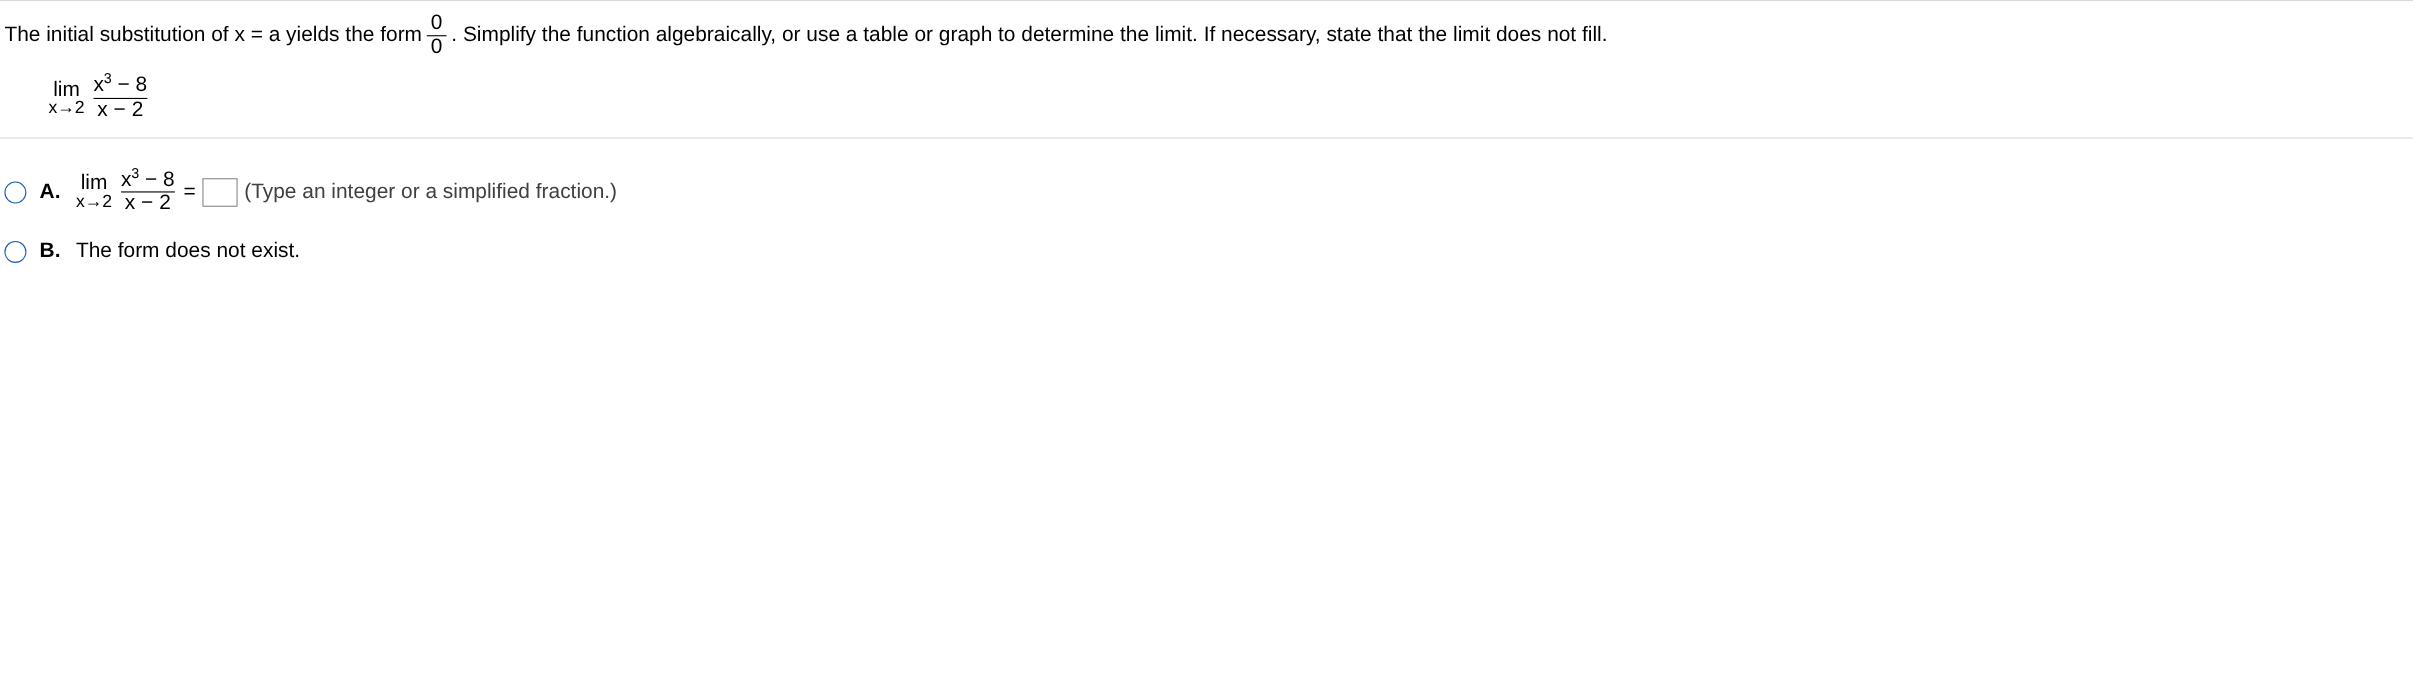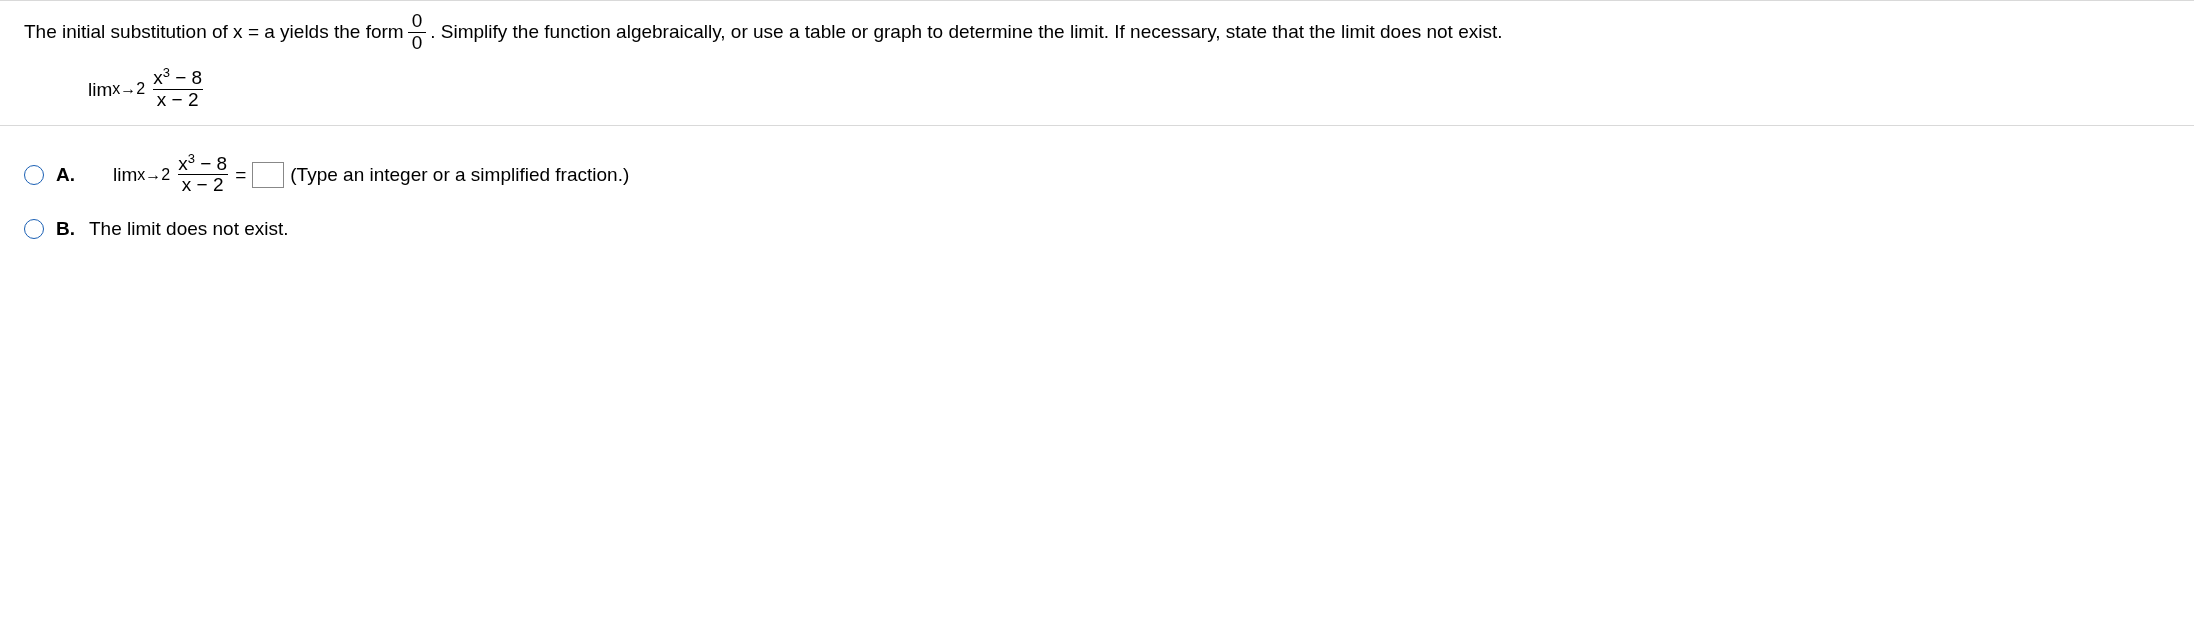--- a/index.html
+++ b/index.html
@@ -4,21 +4,21 @@
 <style>
   body {
     font-family: Arial, Helvetica, sans-serif;
     font-size: 19px;
     color: #000;
     margin: 0;
     padding: 0;
     background: #fff;
   }
   .section {
-    padding: 10px 14px 14px 24px;
+    padding: 10px 14px 14px 4px;
     border-top: 1px solid #d9d9d9;
   }
   .section.first {
     border-top: 1px solid #d9d9d9;
   }
   .instruction-line {
     display: flex;
     align-items: center;
     flex-wrap: nowrap;
     white-space: nowrap;
@@ -37,23 +37,23 @@
   .frac .den {
     border-top: 1.3px solid #000;
     padding: 0 4px;
   }
   .limit-block {
     display: inline-flex;
     align-items: center;
   }
   .lim-stack {
     display: inline-flex;
+    flex-direction: column;
     align-items: center;
     line-height: 1.0;
-    margin-left: 24px;
   }
   .lim-stack .top {
     font-size: 19px;
   }
   .lim-stack .bot {
     font-size: 16px;
     text-align: center;
   }
   .sup {
     font-size: 13px;
@@ -92,34 +92,34 @@
     display: inline-block;
     width: 30px;
     height: 24px;
     border: 1px solid #888;
     background: #fff;
     margin: 0 6px;
     vertical-align: middle;
     cursor: text;
   }
   .hint {
-    color: #000000;
+    color: #404040;
   }
 </style>
 </head>
 <body>
 
 <div class="section first">
   <div class="instruction-line">
     <span>The initial substitution of x = a yields the form </span>
     <span class="frac">
       <span class="num">0</span>
       <span class="den">0</span>
     </span>
-    <span>. Simplify the function algebraically, or use a table or graph to determine the limit. If necessary, state that the limit does not exist.</span>
+    <span>. Simplify the function algebraically, or use a table or graph to determine the limit. If necessary, state that the limit does not fill.</span>
   </div>
 
   <div class="indent">
     <span class="limit-block">
       <span class="lim-stack">
         <span class="top">lim</span>
         <span class="bot">x→2</span>
       </span>
       <span class="frac">
         <span class="num">
@@ -151,17 +151,17 @@
         </span>
       </span>
       <span> = </span>
       <span class="answer-box"></span>
       <span class="hint">(Type an integer or a simplified fraction.)</span>
     </div>
 
     <div class="choice-row">
       <div class="radio"></div>
       <div class="letter">B.</div>
-      <span>The limit does not exist.</span>
+      <span>The form does not exist.</span>
     </div>
 
   </div>
 </div>
 
 </body></html>

